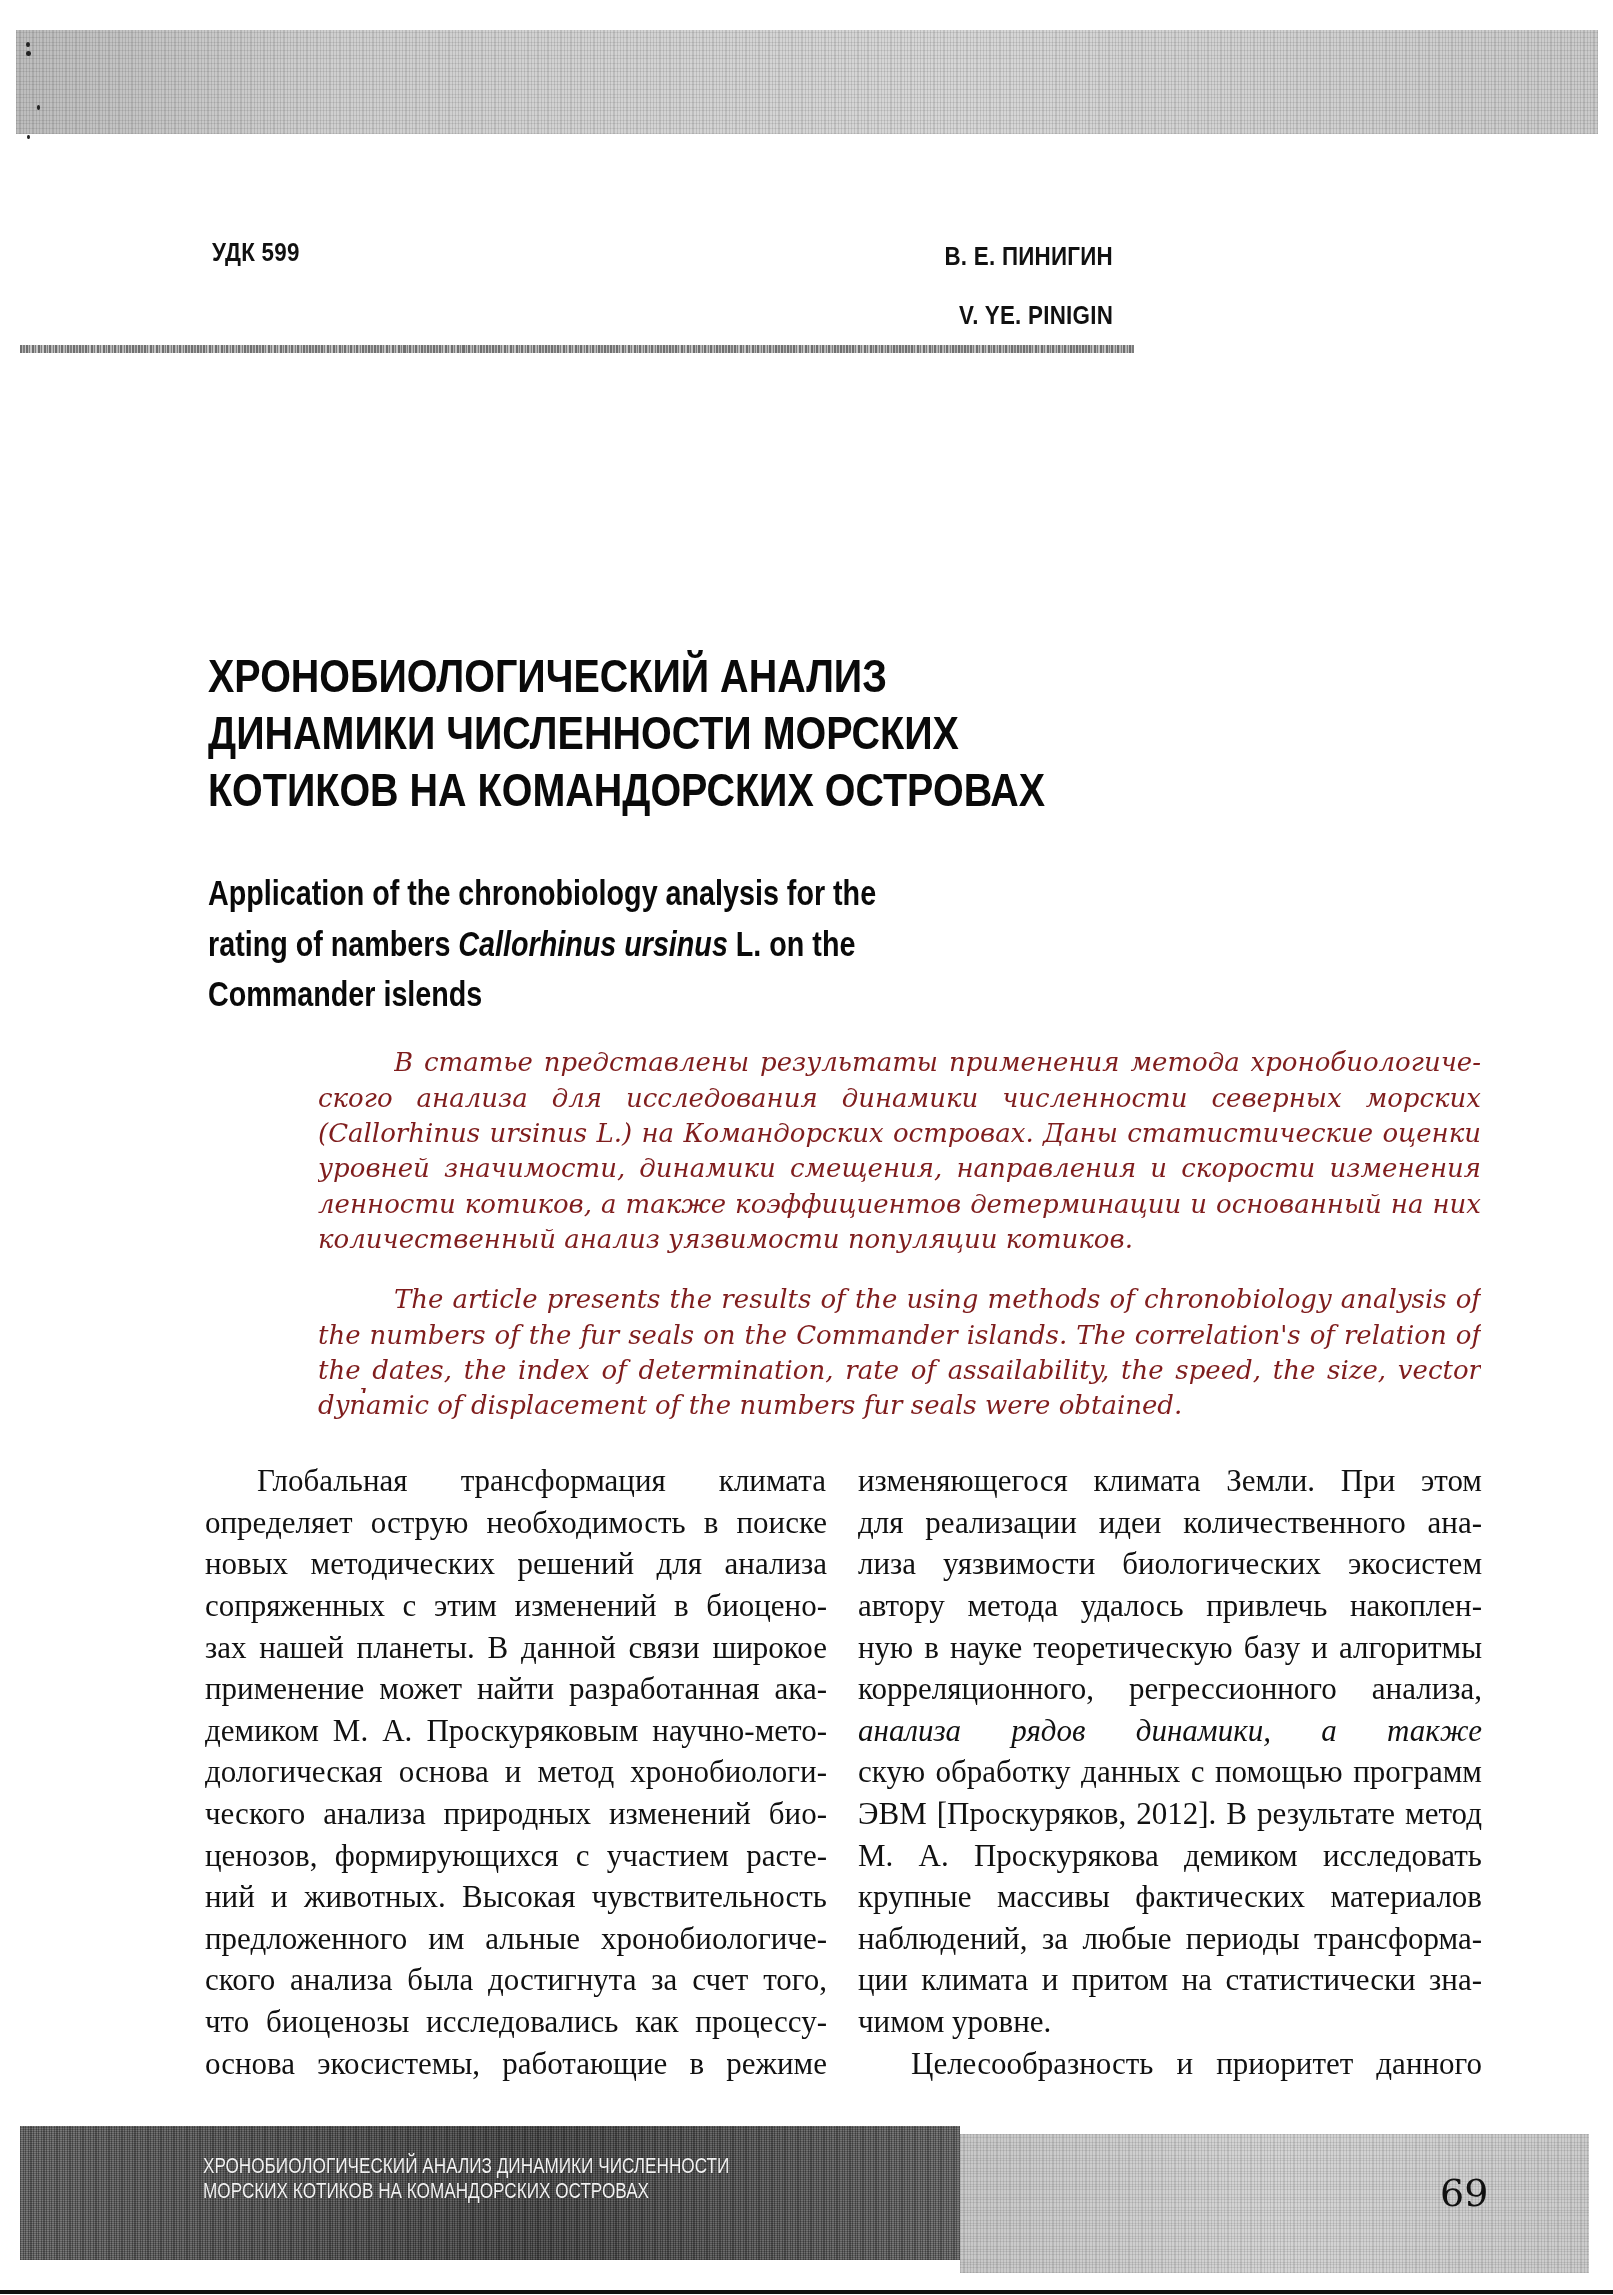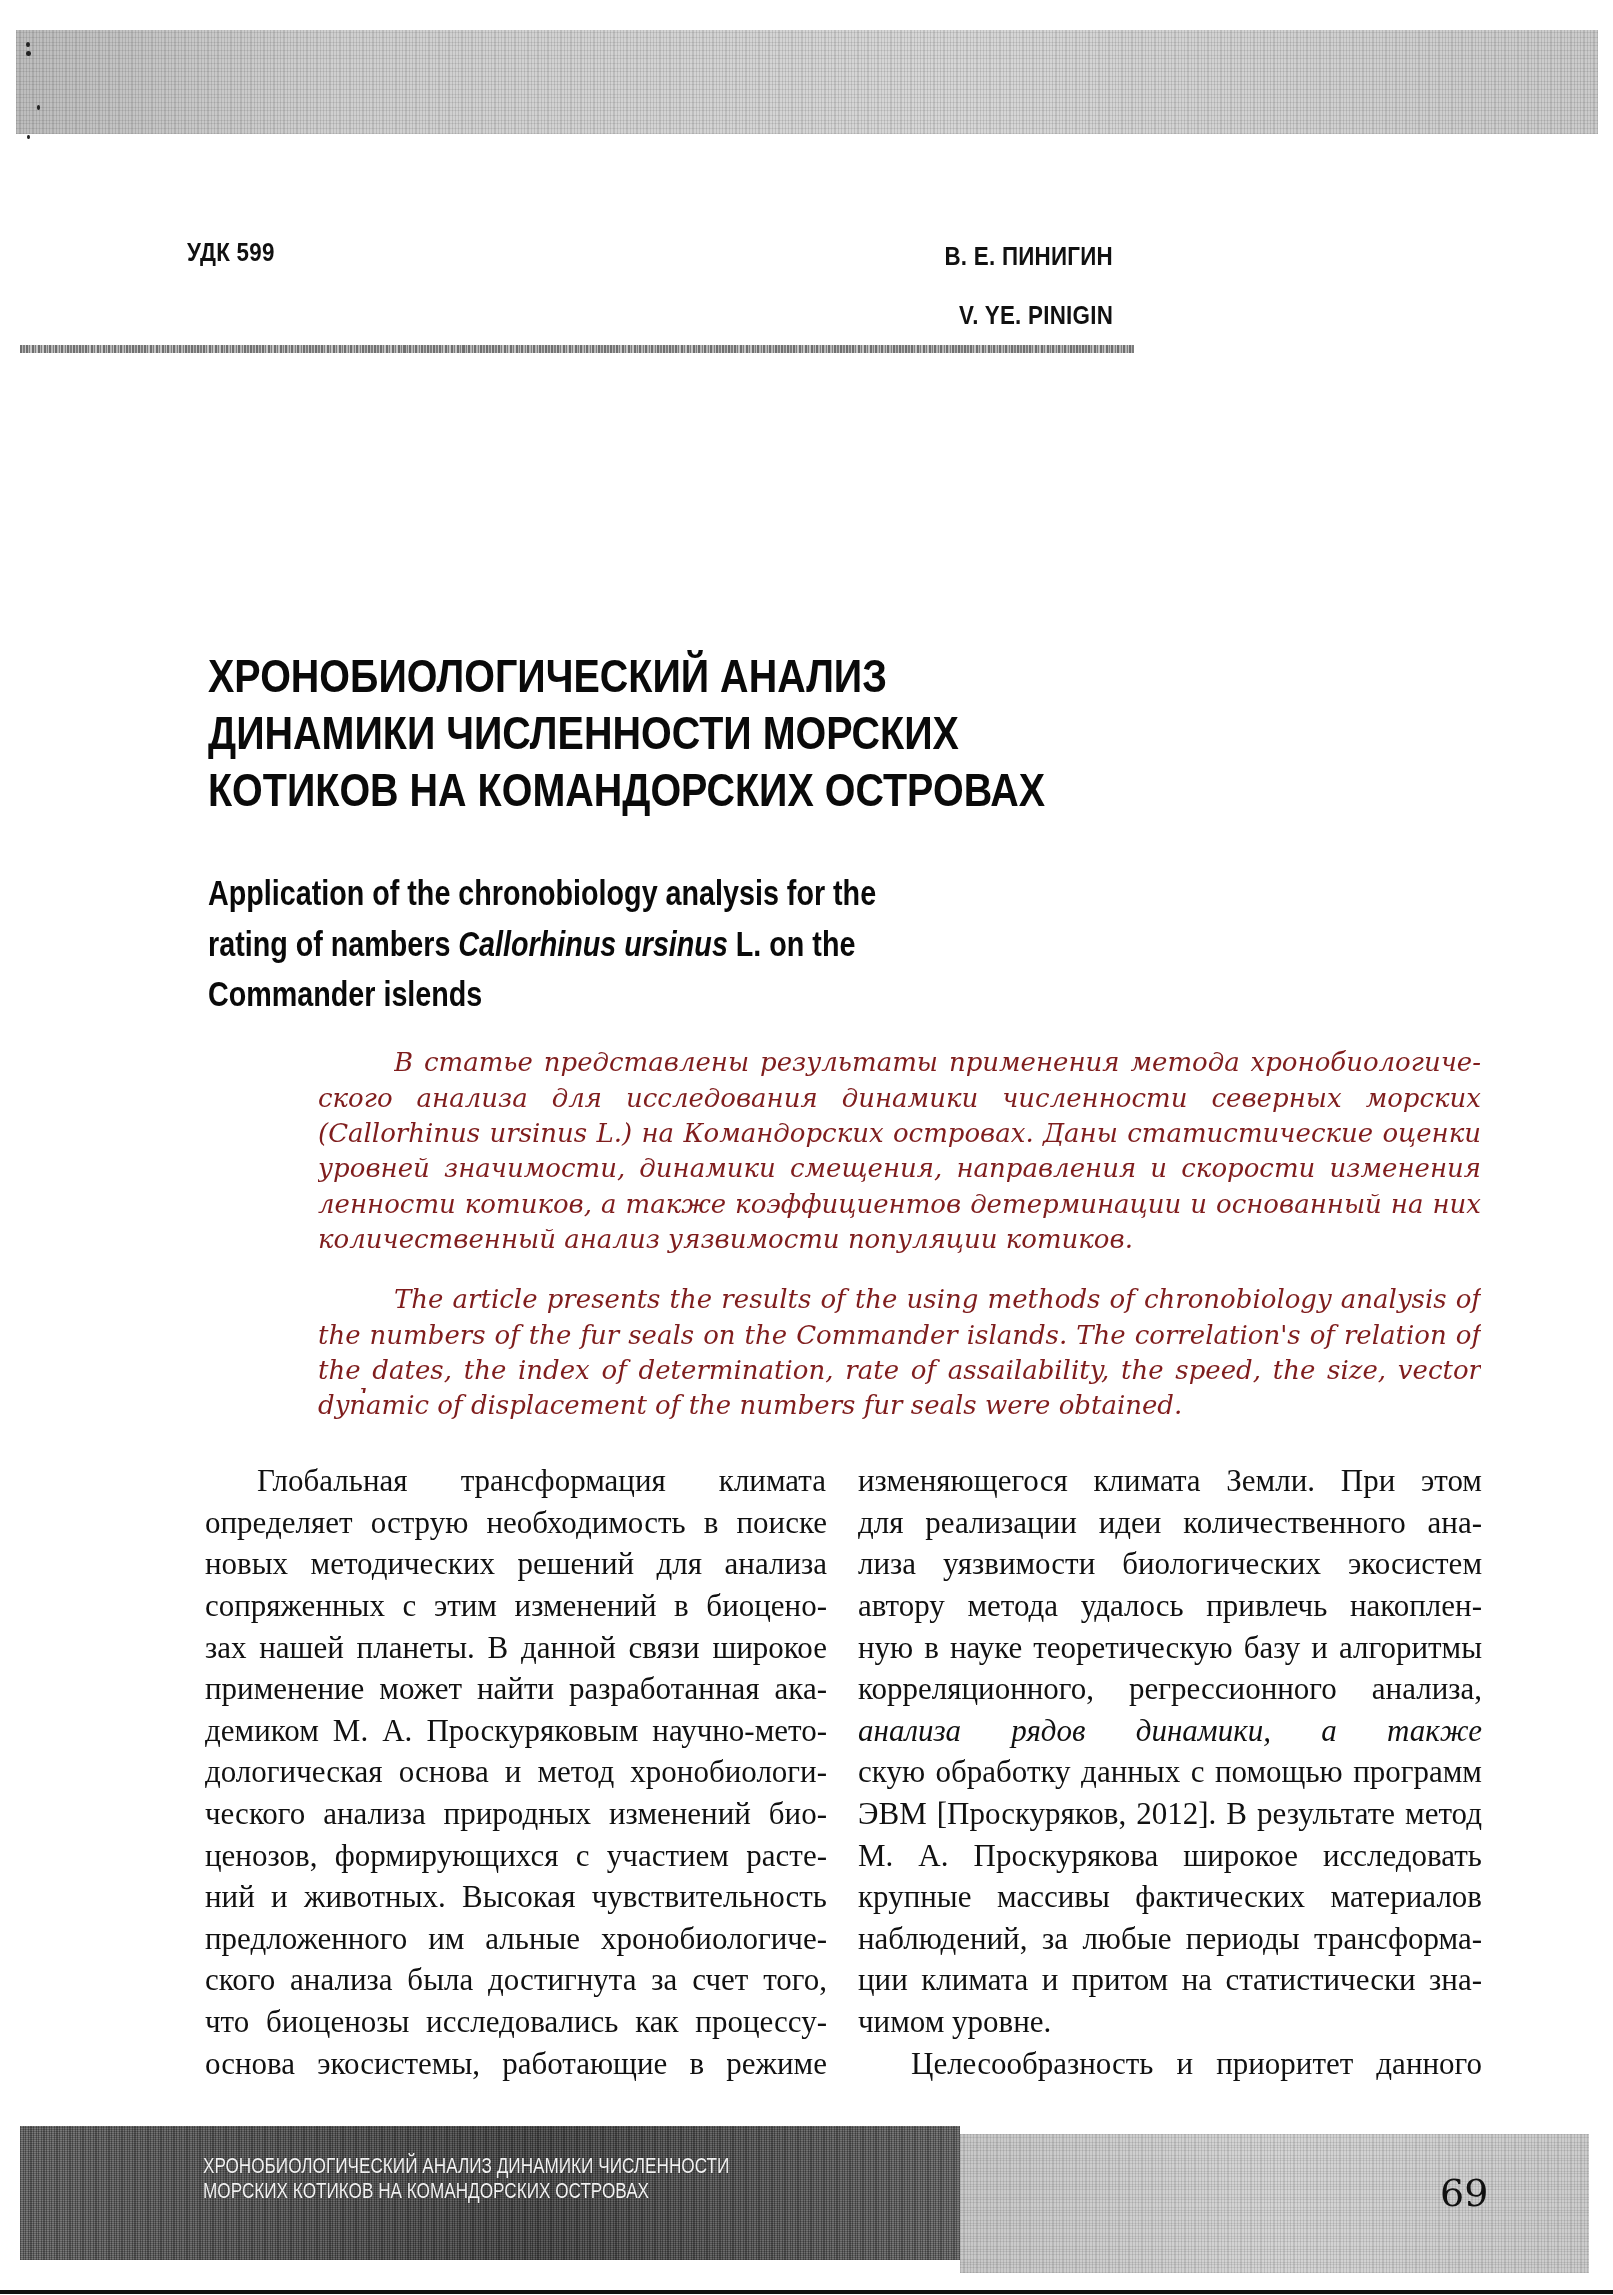--- a/index.html
+++ b/index.html
@@ -6,21 +6,21 @@
   body { width:1614px; height:2295px; position:relative; overflow:hidden; color:#111; }
   .abs { position:absolute; }
   .band-top {
     left:16.4px; top:29.5px; width:1582px; height:104px;
     background:
       repeating-linear-gradient(90deg, rgba(0,0,0,0.10) 0 1.3px, rgba(255,255,255,0) 1.3px 3.3px),
       repeating-linear-gradient(0deg, rgba(0,0,0,0.08) 0 0.7px, rgba(255,255,255,0) 0.7px 2.6px),
       linear-gradient(90deg, #bdbdbd 0%, #cfcfcf 20%, #d6d6d6 60%, #cbcbcb 100%);
   }
   .speck { position:absolute; background:#222; border-radius:50%; }
-  .hdr { font-family:"Liberation Sans", sans-serif; font-weight:bold; font-size:26px; letter-spacing:0.3px; white-space:nowrap; }
+  .hdr { font-family:"Liberation Sans", sans-serif; font-weight:bold; font-size:26px; letter-spacing:0.3px; white-space:nowrap;margin-left:25px; }
   .hdr-cond { display:inline-block; transform:scaleX(0.86); transform-origin:left center; }
   .hdr-cond-r { display:inline-block; transform:scaleX(0.86); transform-origin:right center; }
   .divider {
     left:19.7px; top:345px; width:1114px; height:7.9px;
     background:
       repeating-linear-gradient(90deg, #555 0 2px, #aaa 2px 3.3px, #666 3.3px 4.6px, #bbb 4.6px 5.9px);
     opacity:0.85;
   }
   .title-line {
     left:208px; font-family:"Liberation Sans", sans-serif; font-weight:bold;
@@ -137,21 +137,21 @@
 <div id="col-right">
     <div class="abs body-line jline" style="left: 858px; width: 624px; top: 1464px;">изменяющегося климата Земли. При этом</div>
     <div class="abs body-line jline" style="left: 858px; width: 624px; top: 1506px;">для реализации идеи количественного ана-</div>
     <div class="abs body-line jline" style="left: 858px; width: 624px; top: 1547px;">лиза уязвимости биологических экосистем</div>
     <div class="abs body-line jline" style="left: 858px; width: 624px; top: 1589px;">автору метода удалось привлечь накоплен-</div>
     <div class="abs body-line jline" style="left: 858px; width: 624px; top: 1631px;">ную в науке теоретическую базу и алгоритмы</div>
     <div class="abs body-line jline" style="left: 858px; width: 624px; top: 1672px;">корреляционного, регрессионного анализа,</div>
     <div class="abs body-line jline" style="left: 858px; width: 624px; top: 1714px; font-style: italic;">анализа рядов динамики, а также статистиче-</div>
     <div class="abs body-line jline" style="left: 858px; width: 624px; top: 1755px;">скую обработку данных с помощью программ</div>
     <div class="abs body-line jline" style="left: 858px; width: 624px; top: 1797px;">ЭВМ [Проскуряков, 2012]. В результате метод</div>
-    <div class="abs body-line jline" style="left: 858px; width: 624px; top: 1839px;">М. А. Проскурякова широкое исследовать</div>
+    <div class="abs body-line jline" style="left: 858px; width: 624px; top: 1839px;">М. А. Проскурякова демиком исследовать</div>
     <div class="abs body-line jline" style="left: 858px; width: 624px; top: 1880px;">крупные массивы фактических материалов</div>
     <div class="abs body-line jline" style="left: 858px; width: 624px; top: 1922px;">наблюдений, за любые периоды трансформа-</div>
     <div class="abs body-line jline" style="left: 858px; width: 624px; top: 1963px;">ции климата и притом на статистически зна-</div>
     <div class="abs body-line" style="left: 858px; width: 624px; top: 2005px;">чимом уровне.</div>
     <div class="abs body-line jline" style="left: 911px; width: 571px; top: 2047px;">Целесообразность и приоритет данного</div>
   </div>
 
 <div class="abs footer-dark"></div>
 <div class="abs footer-light"></div>
 <div class="abs footer-text" style="top:2155px;">ХРОНОБИОЛОГИЧЕСКИЙ АНАЛИЗ ДИНАМИКИ ЧИСЛЕННОСТИ</div>

